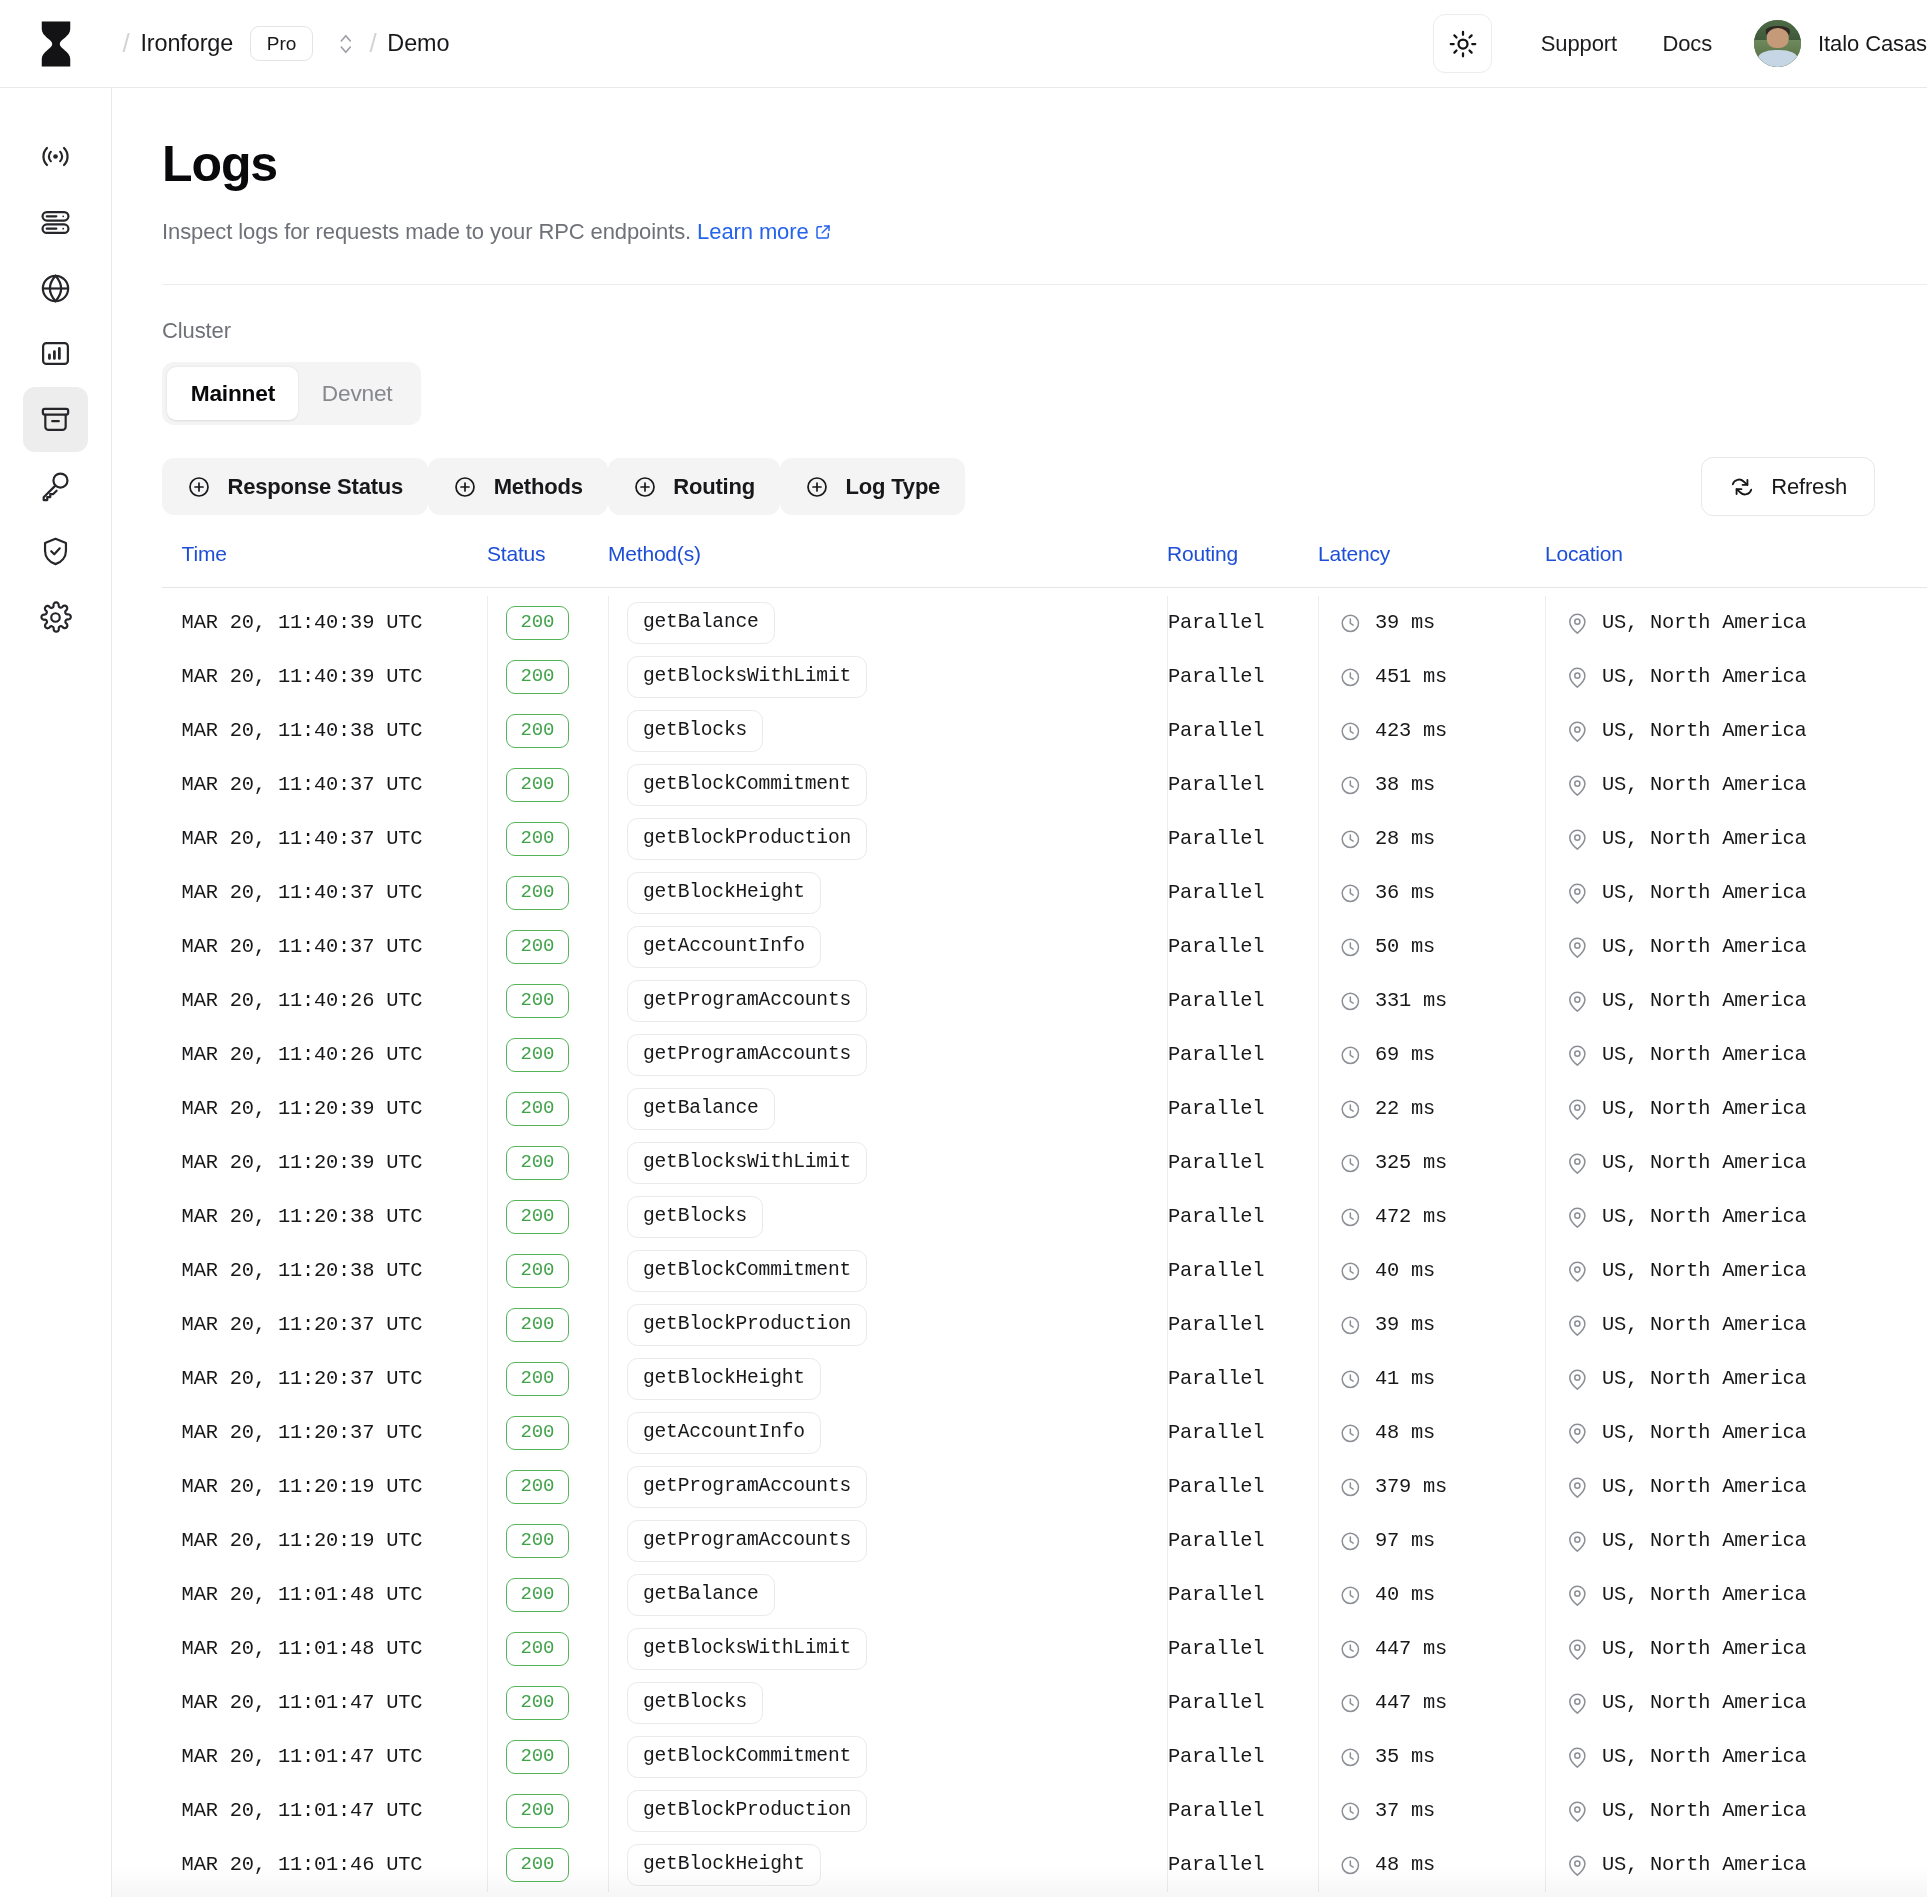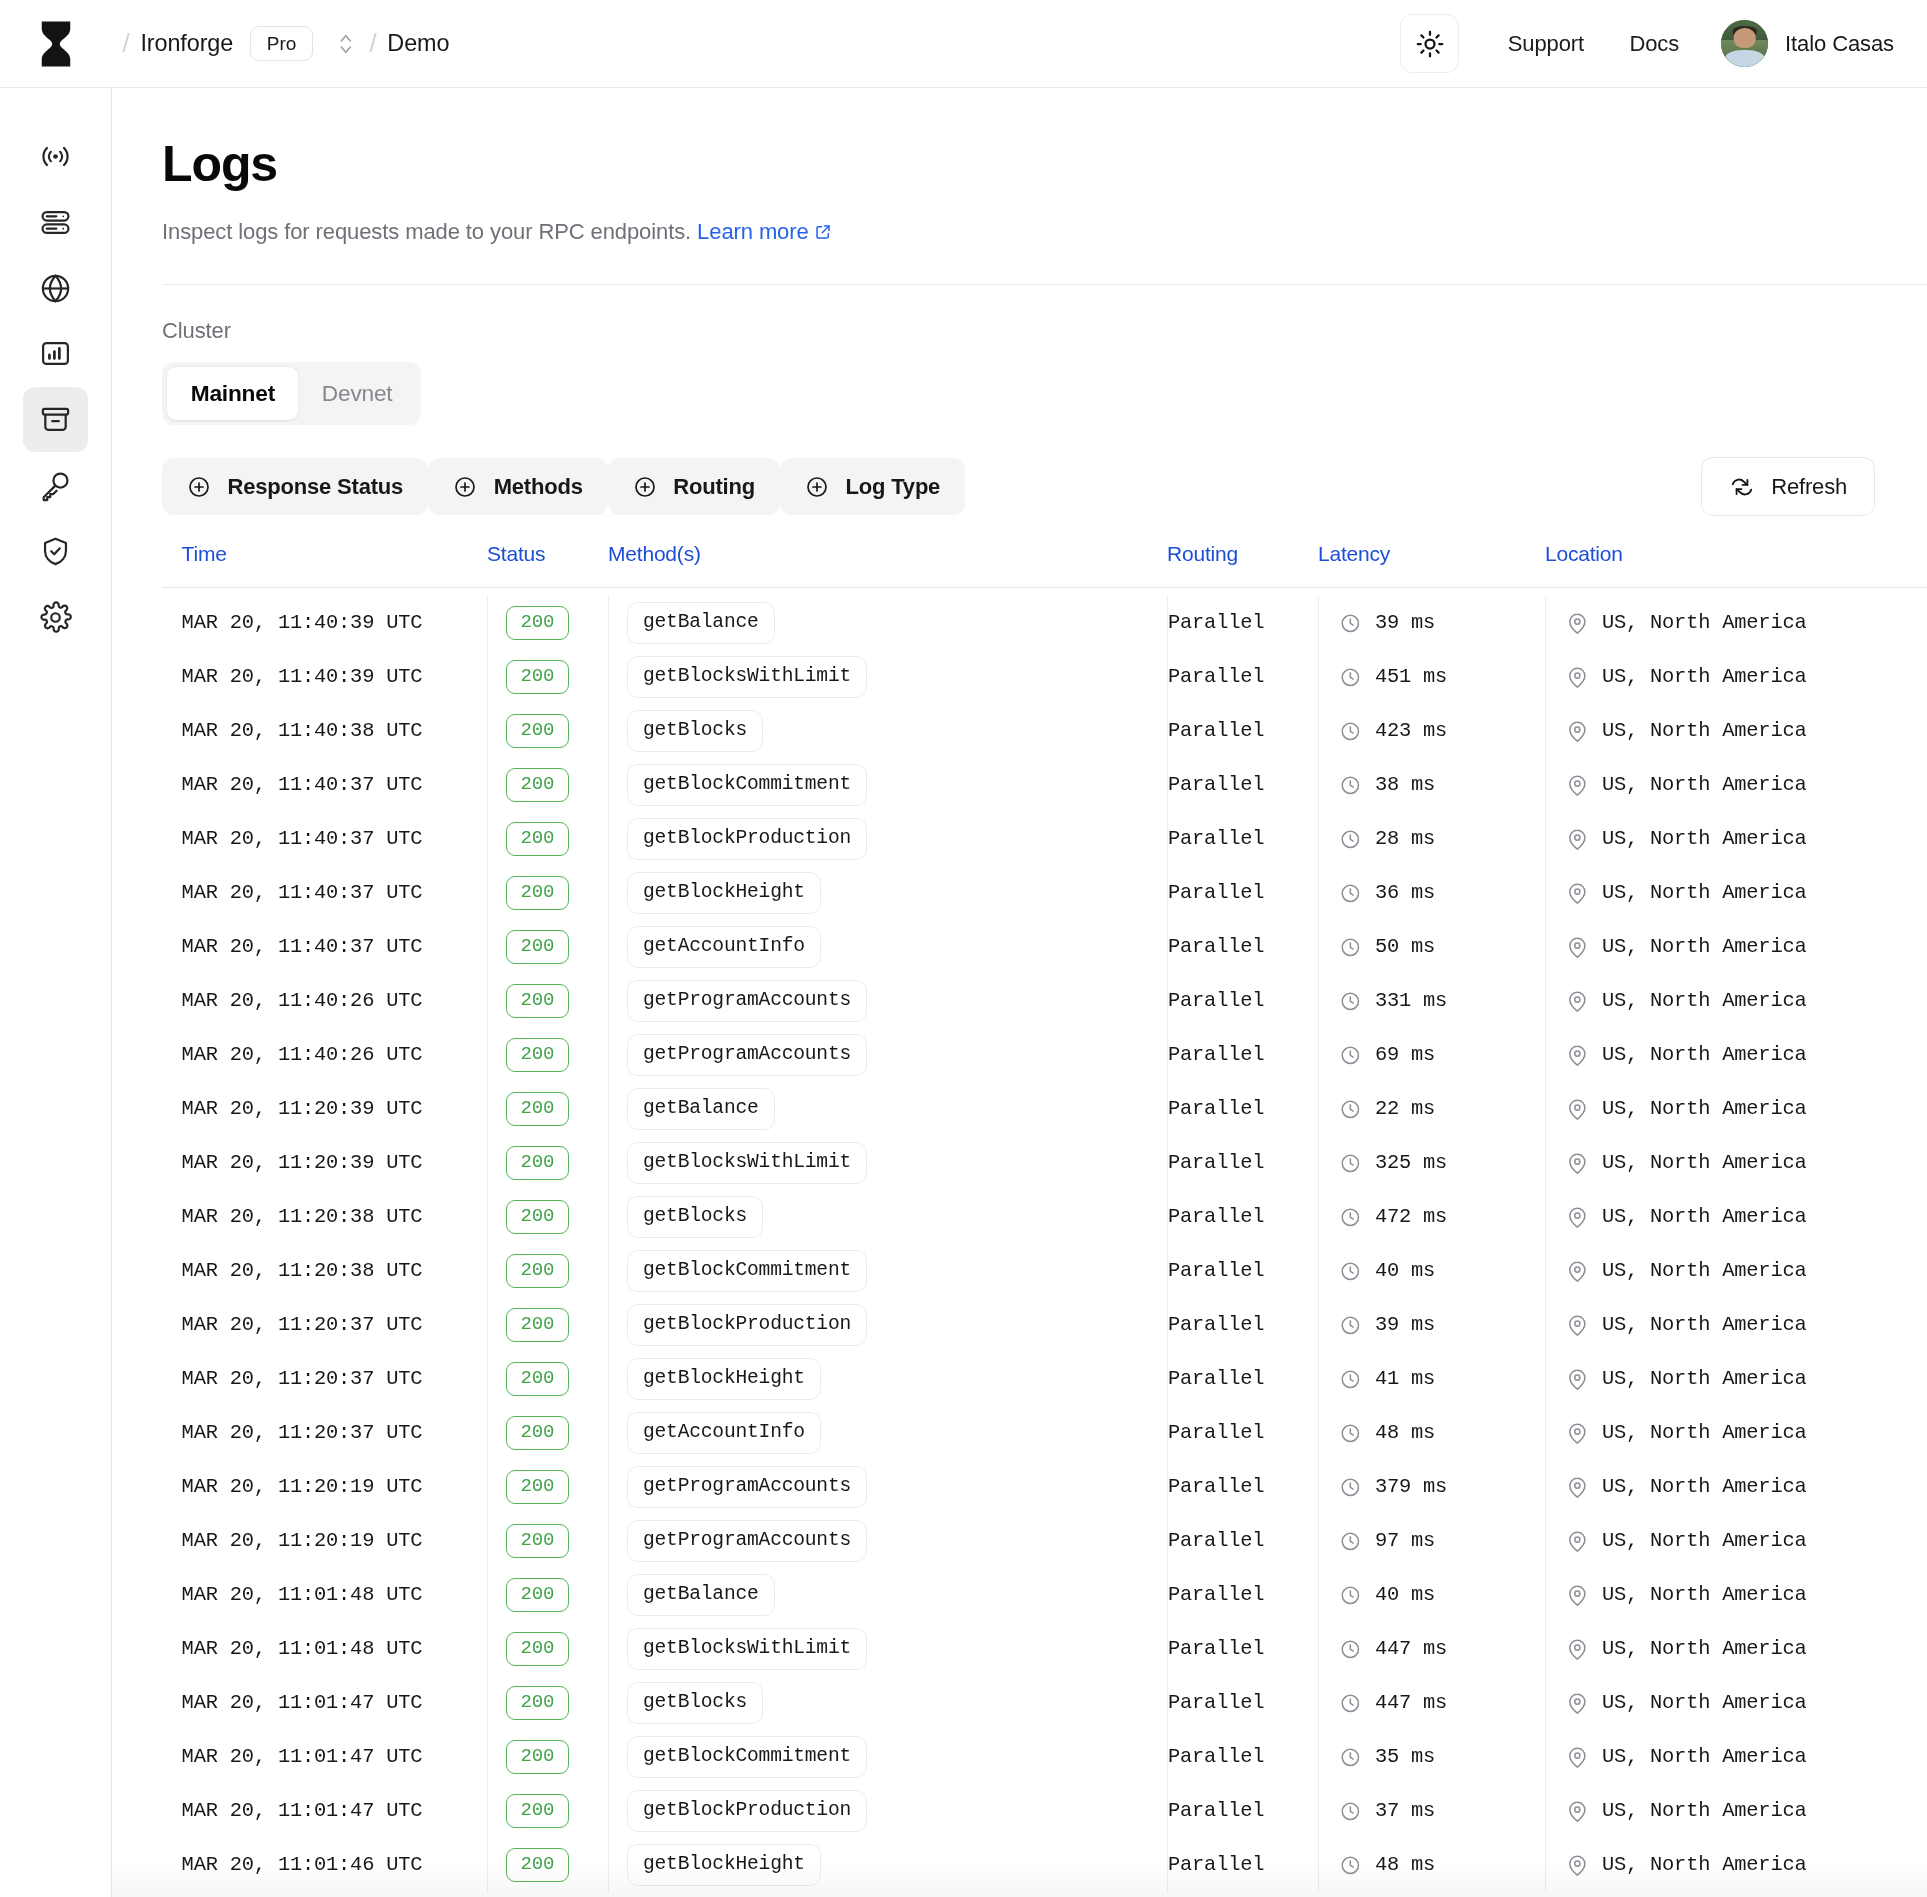--- a/index.html
+++ b/index.html
@@ -61,21 +61,20 @@
     flex-direction: column;
     align-items: center;
     gap: 3px;
     color: #9ca0a6;
   }
 
   .topbar-right {
     margin-left: auto;
     display: flex;
     align-items: center;
-    padding-right: 33px;
     gap: 0px;
   }
   .theme-btn {
     width: 59px; height: 59px;
     border: 0.8px solid #ececee;
     border-radius: 12px;
     display: flex; align-items: center; justify-content: center;
     background: #fff;
     margin-right: 26px;
   }

